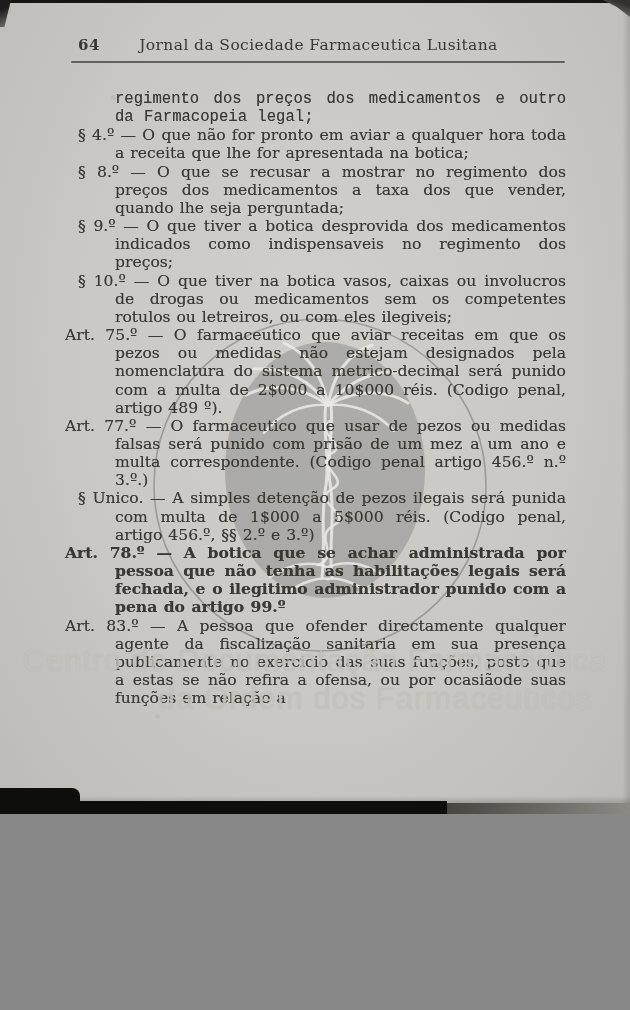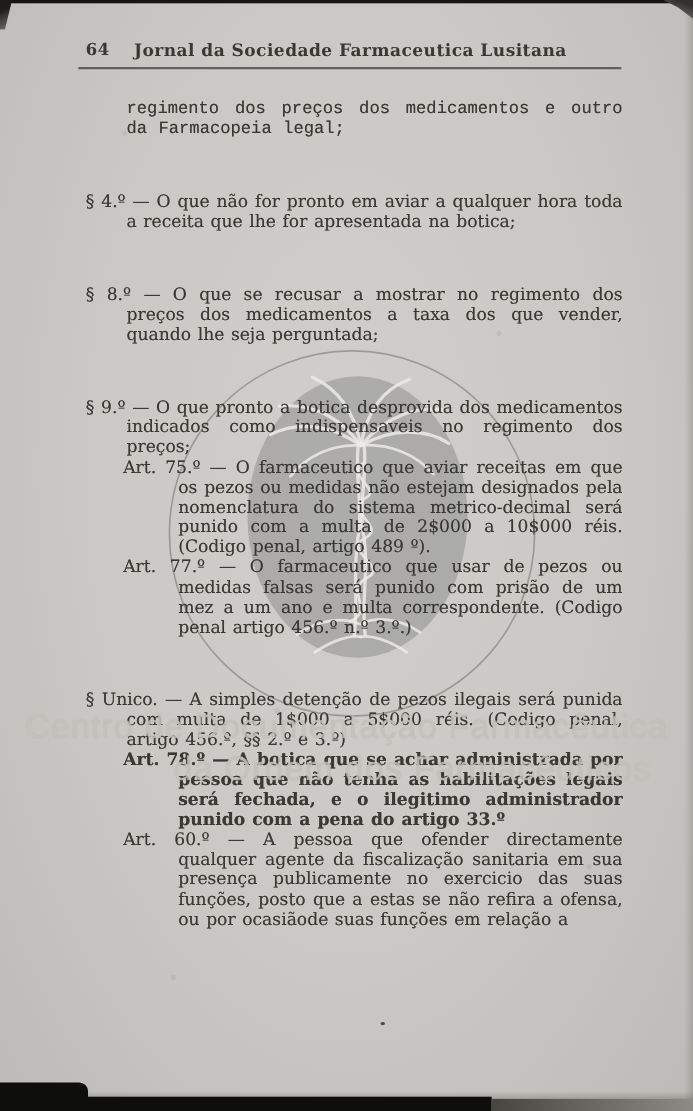--- a/index.html
+++ b/index.html
@@ -1,31 +1,31 @@
 <!DOCTYPE html>
 <html><head>
 <meta charset="utf-8">
 <style>
   html,body{margin:0;padding:0;background:#888;}
   .page{
-    position:relative;width:630px;height:1010px;overflow:hidden;
+    position:relative;width:630px;height:814px;overflow:hidden;
     font-family:"DejaVu Serif","Liberation Serif",serif;
     color:#3a3833;
     background:
       radial-gradient(circle at 18% 12%, rgba(120,118,112,.12) 0 2px, transparent 3px),
       radial-gradient(circle at 72% 30%, rgba(110,108,102,.14) 0 2px, transparent 3px),
       radial-gradient(circle at 40% 64%, rgba(110,108,102,.12) 0 2px, transparent 3px),
       radial-gradient(circle at 85% 78%, rgba(110,108,102,.13) 0 2px, transparent 3px),
       radial-gradient(circle at 25% 88%, rgba(110,108,102,.12) 0 2px, transparent 3px),
       radial-gradient(ellipse at 50% 42%, #d0cfcb 0%, #c9c8c4 55%, #bcbbb7 100%);
   }
   
   .header{position:absolute;top:36px;left:70px;width:497px;height:22px;}
   .page-num{position:absolute;left:8px;top:0;font-weight:bold;font-size:15px;letter-spacing:.5px;}
-  .journal-title{position:absolute;left:0;right:0;top:0;text-align:center;font-weight:bold;font-size:15.5px;letter-spacing:.4px;white-space:nowrap;}
+  .journal-title{position:absolute;left:0;right:0;top:0;text-align:center;font-weight:normal;font-size:15.5px;letter-spacing:.4px;white-space:nowrap;}
   .header-rule{position:absolute;top:61px;left:71px;width:494px;height:2px;background:#504f4b;opacity:.85;border-radius:1px;}
   
   .seal{position:absolute;left:150px;top:315px;width:340px;height:345px;pointer-events:none;}
   
   .wm-text{
     position:absolute;font-family:"Liberation Sans","DejaVu Sans",sans-serif;
     color:rgba(200,199,193,.72);letter-spacing:1px;white-space:nowrap;
     text-shadow:0 0 1px rgba(160,159,154,.5);
     z-index:5;pointer-events:none;font-weight:normal;
   }
@@ -33,22 +33,22 @@
   .wm2{top:681px;left:120px;width:510px;text-align:center;font-size:31px;}
   
   .body-block{
     position:absolute;top:90px;left:65px;width:501px;
     font-size:15.6px;line-height:18.15px;
     text-shadow:0 0 .4px rgba(58,56,51,.55);
     z-index:2;
   }
   .para{margin:0;text-align:justify;word-spacing:1px;}
   .para.cont{padding-left:50px;text-indent:0;font-family:Liberation Mono, monospace;}
-  .para.sec {padding-left:50px;text-indent:-37px;margin-top:48px;}
-  .para.art {padding-left:50px;text-indent:-50px;margin-left:47px;}
+  .para.sec {padding-left:50px;text-indent:-37px;}
+  .para.art {padding-left:50px;text-indent:-50px;}
   .para.bold{font-weight:bold;}
   .para .lbl{white-space:nowrap;}
   
   .edge-top{position:absolute;top:0;left:0;width:630px;height:3px;background:#151514;z-index:8;}
   .corner-tl{position:absolute;top:0;left:0;width:11px;height:27px;background:linear-gradient(160deg,#1c1b1a 30%,#6b6a65 95%);clip-path:polygon(0 0,100% 0,40% 100%,0 100%);z-index:8;}
   .corner-tr{position:absolute;top:0;right:0;width:30px;height:17px;background:linear-gradient(200deg,#32312e 20%,#7d7c76 90%);clip-path:polygon(10% 0,100% 0,100% 100%,55% 40%);z-index:8;}
   .right-shade{position:absolute;top:0;right:0;width:8px;height:1010px;background:linear-gradient(to left,rgba(90,89,84,.25),transparent);z-index:7;}
   .bottom-shade{position:absolute;bottom:10px;left:0;width:630px;height:8px;background:linear-gradient(to top,rgba(100,99,93,.4),transparent);z-index:7;}
   .edge-bottom-black{position:absolute;bottom:0;left:0;width:447px;height:13px;background:#0e0e0d;z-index:8;}
   .corner-bl{position:absolute;bottom:0;left:0;width:80px;height:26px;background:#0e0e0d;border-top-right-radius:8px;z-index:8;}
@@ -99,24 +99,25 @@
   <div class="header">
     <span class="page-num">64</span>
     <span class="journal-title">Jornal da Sociedade Farmaceutica Lusitana</span>
   </div>
   <div class="header-rule"></div>
 
   <div class="body-block" id="body-block">
       <p class="para cont"><span>regimento dos preços dos medicamentos e outro da Farmacopeia legal;</span></p>
       <p class="para sec"><span class="lbl">§ 4.º</span> <span>— O que não for pronto em aviar a qualquer hora toda a receita que lhe for apresentada na botica;</span></p>
       <p class="para sec"><span class="lbl">§ 8.º</span> <span>— O que se recusar a mostrar no regimento dos preços dos medicamentos a taxa dos que vender, quando lhe seja perguntada;</span></p>
-      <p class="para sec"><span class="lbl">§ 9.º</span> <span>— O que pronto a botica desprovida dos medicamentos indicados como indispensaveis no regimento dos preços;</span></p>
+      <p class="para sec"><span class="lbl">§ 9.º</span> <span>— O que tiver a botica desprovida dos medicamentos indicados como indispensaveis no regimento dos preços;</span></p>
+      <p class="para sec"><span class="lbl">§ 10.º</span> <span>— O que tiver na botica vasos, caixas ou involucros de drogas ou medicamentos sem os competentes rotulos ou letreiros, ou com eles ilegiveis;</span></p>
       <p class="para art"><span class="lbl">Art. 75.º</span> <span>— O farmaceutico que aviar receitas em que os pezos ou medidas não estejam designados pela nomenclatura do sistema metrico-decimal será punido com a multa de 2$000 a 10$000 réis. (Codigo penal, artigo 489 º).</span></p>
       <p class="para art"><span class="lbl">Art. 77.º</span> <span>— O farmaceutico que usar de pezos ou medidas falsas será punido com prisão de um mez a um ano e multa correspondente. (Codigo penal artigo 456.º n.º 3.º.)</span></p>
       <p class="para sec"><span class="lbl">§ Unico.</span> <span>— A simples detenção de pezos ilegais será punida com multa de 1$000 a 5$000 réis. (Codigo penal, artigo 456.º, §§ 2.º e 3.º)</span></p>
-      <p class="para art bold"><span class="lbl">Art. 78.º</span> <span>— A botica que se achar administrada por pessoa que não tenha as habilitações legais será fechada, e o ilegitimo administrador punido com a pena do artigo 33.º</span></p>
-      <p class="para art"><span class="lbl">Art. 60.º</span> <span>— A pessoa que ofender directamente qualquer agente da fiscalização sanitaria em sua presença publicamente no exercicio das suas funções, posto que a estas se não refira a ofensa, ou por ocasiãode suas funções em relação a</span></p>
+      <p class="para art bold"><span class="lbl">Art. 78.º</span> <span>— A botica que se achar administrada por pessoa que não tenha as habilitações legais será fechada, e o ilegitimo administrador punido com a pena do artigo 99.º</span></p>
+      <p class="para art"><span class="lbl">Art. 83.º</span> <span>— A pessoa que ofender directamente qualquer agente da fiscalização sanitaria em sua presença publicamente no exercicio das suas funções, posto que a estas se não refira a ofensa, ou por ocasiãode suas funções em relação a</span></p>
     </div>
 
   <div class="wm-text wm2">da Ordem dos Farmacêuticos</div>
   <div class="wm-text wm1">Centro de Documentação Farmacêutica</div>
 
 </div>
 
 </body></html>

